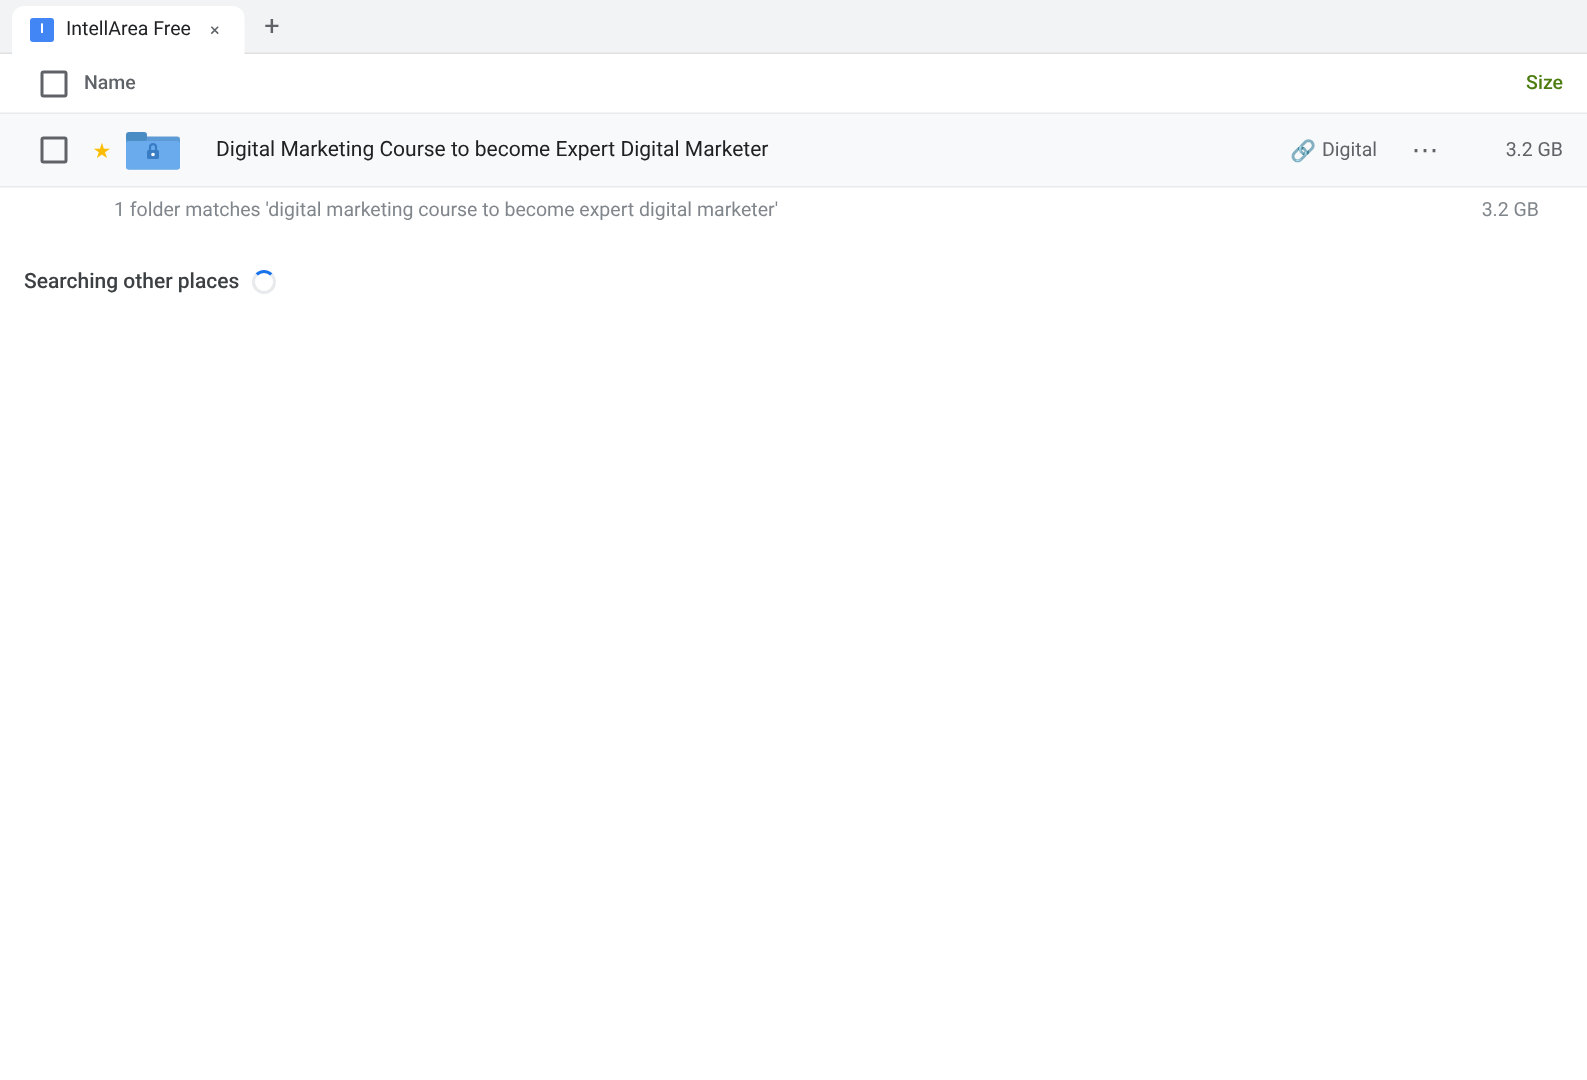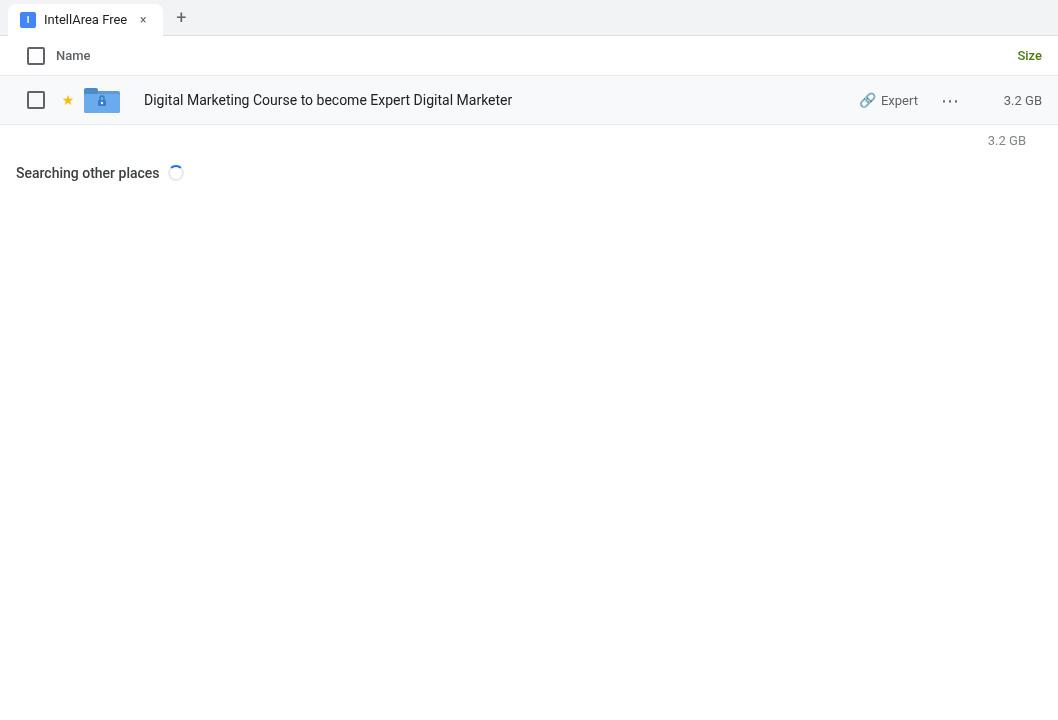--- a/index.html
+++ b/index.html
@@ -277,26 +277,27 @@
       <rect x="0" y="10" width="36" height="19" rx="2" fill="#6aabee"></rect>
 
       <rect x="14" y="16" width="8" height="6" rx="1" fill="#3a7dc4"></rect>
       <path d="M16 16 v-2 a2 2 0 0 1 4 0 v2" stroke="#3a7dc4" stroke-width="1.5" fill="none"></path>
       <circle cx="18" cy="19" r="1.2" fill="white"></circle>
     </svg>
   </div>
   <div class="file-name">Digital Marketing Course to become Expert Digital Marketer</div>
   <div class="shared-badge">
     <span class="shared-icon">🔗</span>
-    <span>Expert</span>
+    <span>Digital</span>
   </div>
   <div class="more-btn">⋯</div>
   <div class="file-size">3.2 GB</div>
 </div>
 
 <div class="summary-row">
   <span class="summary-size">3.2 GB</span>
+  <span>1 folder matches 'digital marketing course to become expert digital marketer'</span>
 </div>
 
 <div class="searching-section">
   <span class="searching-label">Searching other places</span>
   <div class="loading-spinner"></div>
 </div>
 
 </body></html>

